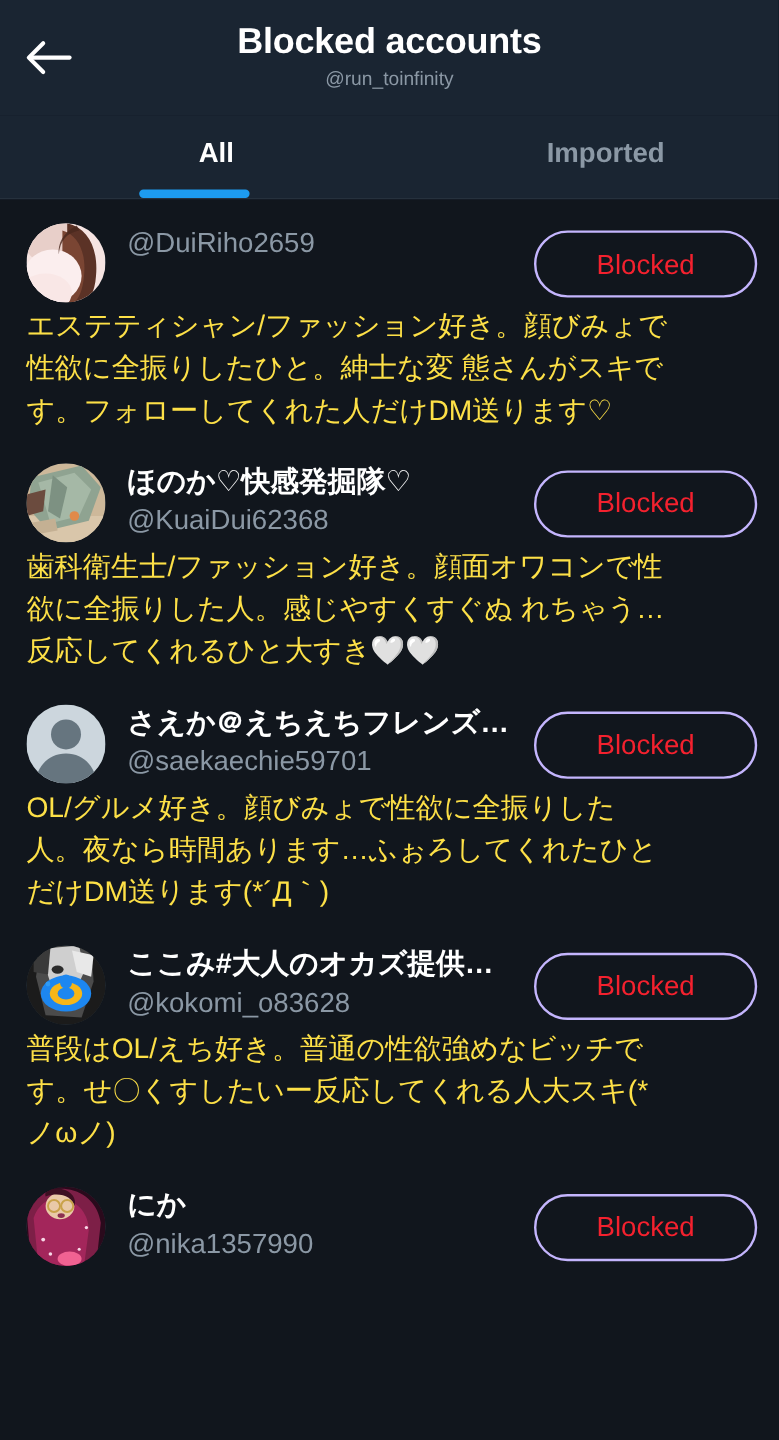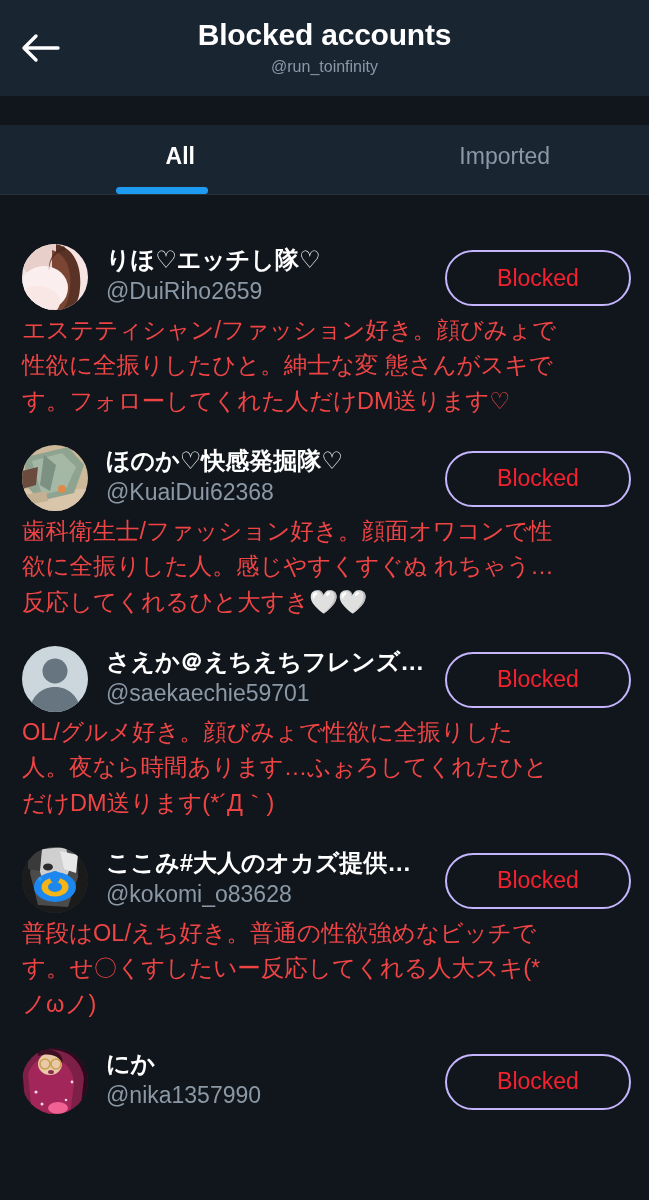--- a/index.html
+++ b/index.html
@@ -12,21 +12,20 @@
     overflow: hidden;
   }
 
   #app {
     width: 649px;
     height: 1200px;
     position: relative;
     background: #11161d;
     display: flex;
     flex-direction: column;
-    gap: 29px;
   }
 
   
   .header {
     background: #1a2532;
     height: 96px;
     position: relative;
     flex: 0 0 auto;
     display: flex;
     align-items: flex-start;
@@ -78,21 +77,21 @@
     display: flex;
     align-items: center;
     justify-content: center;
     position: relative;
     cursor: pointer;
     padding-left: 36px;
   }
   .tab-label {
     font-size: 23px;
     color: #8b98a5;
-    font-weight: normal;
+    font-weight: bold;
     padding-bottom: 6px;
   }
   .tab.active .tab-label {
     color: #ffffff;
     font-weight: bold;
   }
   .tab-underline {
     position: absolute;
     bottom: 0;
     left: 50%;
@@ -180,21 +179,21 @@
     color: #f4212e;
     font-size: 23px;
     font-family: "Liberation Sans", "DejaVu Sans", sans-serif;
     cursor: pointer;
     display: flex;
     align-items: center;
     justify-content: center;
   }
 
   .bio {
-    color: #ef4444;
+    color: #fde047;
     font-size: 23.5px;
     line-height: 1.5;
     margin-top: 6px;
     margin-left: -84px;
     padding-left: 0;
     width: 537px;
     word-break: break-word;
   }
 </style>
 </head>
@@ -240,21 +239,20 @@
             <path d="M30 6 C44 10 50 26 48 44 C47 56 43 66 38 66 L30 66 Z" fill="#7a4533"></path>
             <ellipse cx="22" cy="44" rx="24" ry="22" fill="#fbeeee"></ellipse>
             <ellipse cx="16" cy="58" rx="22" ry="16" fill="#f9e7e6"></ellipse>
             <path d="M42 2 C30 8 26 18 27 26 C28 14 34 8 44 6 Z" fill="#4a281e" opacity="0.8"></path>
           </svg>
         </div>
       </div>
       <div class="row-body">
         <div class="name-line">
           <div class="name-col">
-            <div class="display-name">りほ♡エッチし隊♡</div>
             <div class="handle">@DuiRiho2659</div>
           </div>
           <button class="blocked-btn">Blocked</button>
         </div>
         <div class="bio">エステティシャン/ファッション好き。顔びみょで性欲に全振りしたひと。紳士な変 態さんがスキです。フォローしてくれた人だけDM送ります♡</div>
       </div>
     </div>
 
     <div class="account-row">
       <div class="avatar-wrap">

